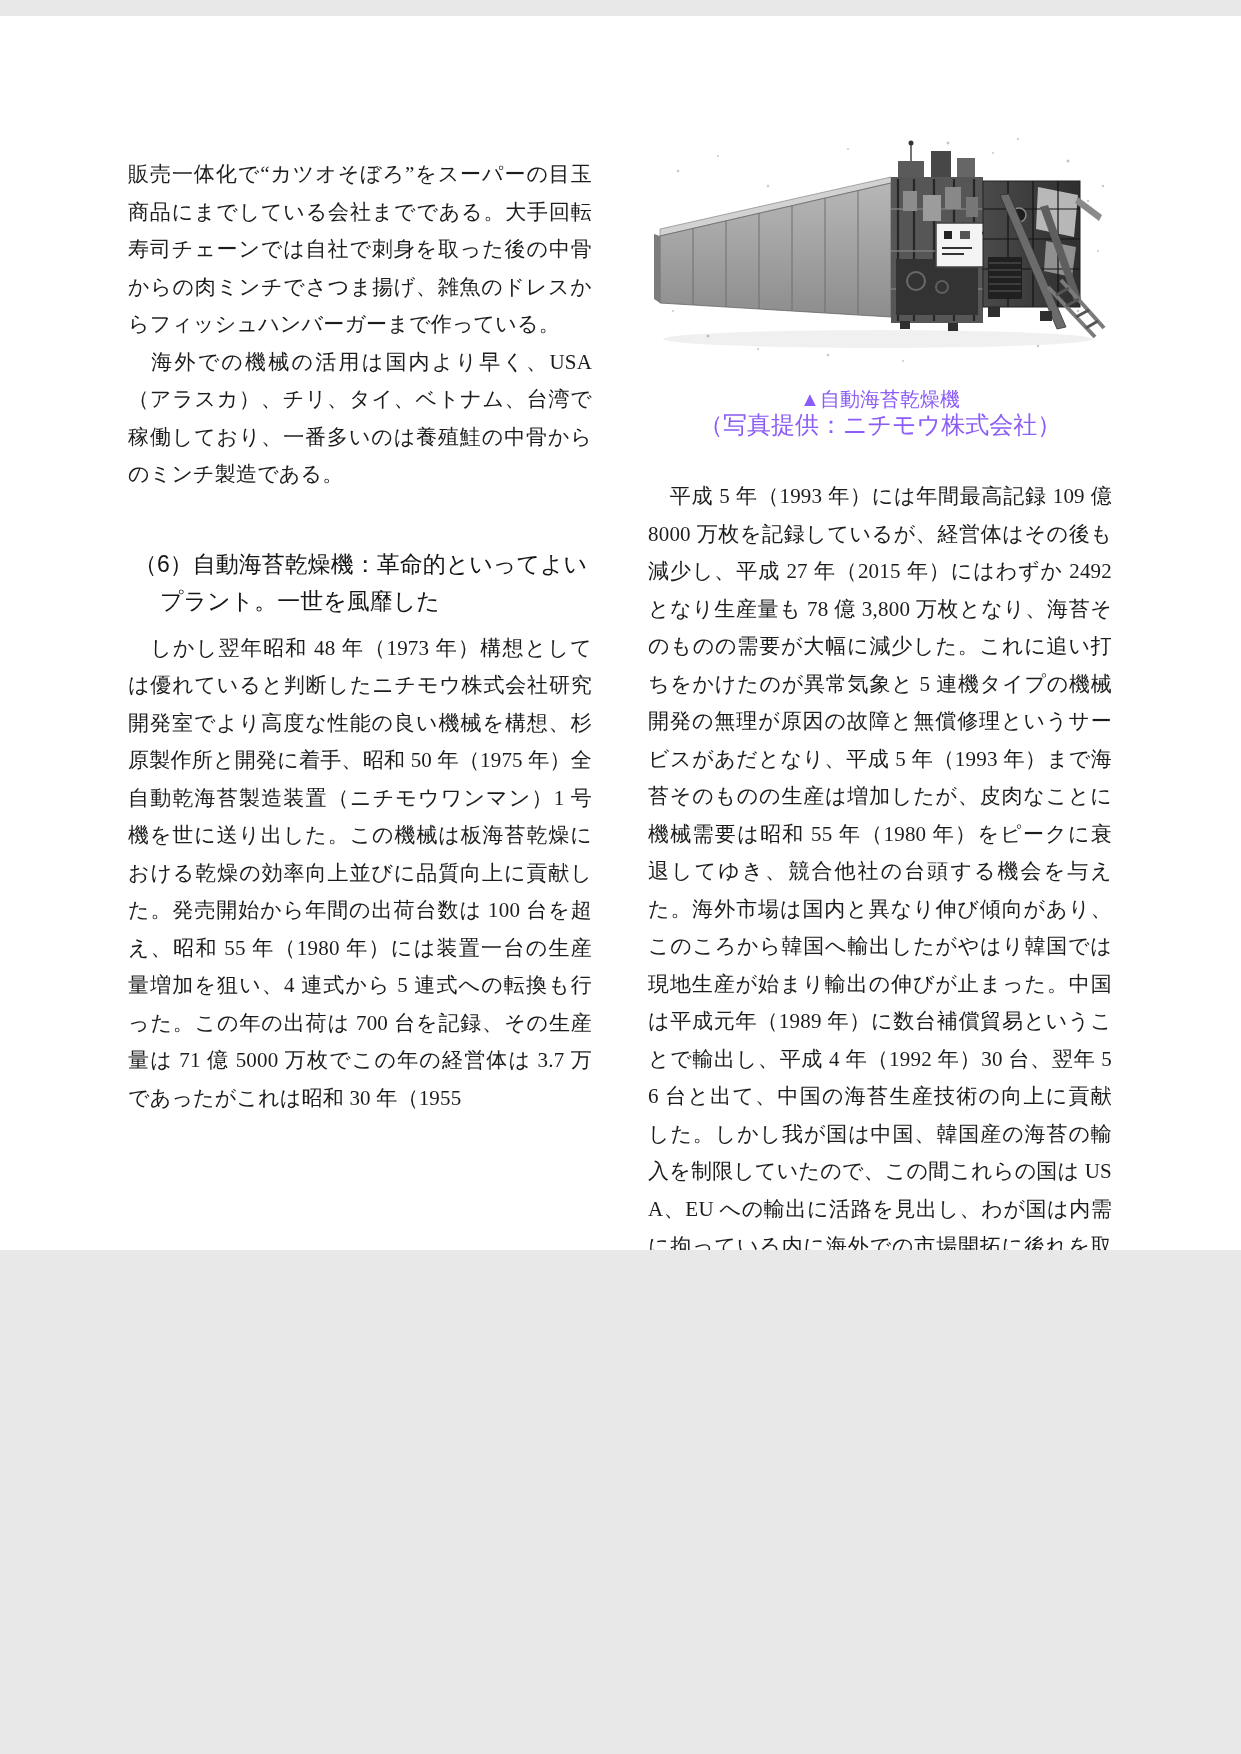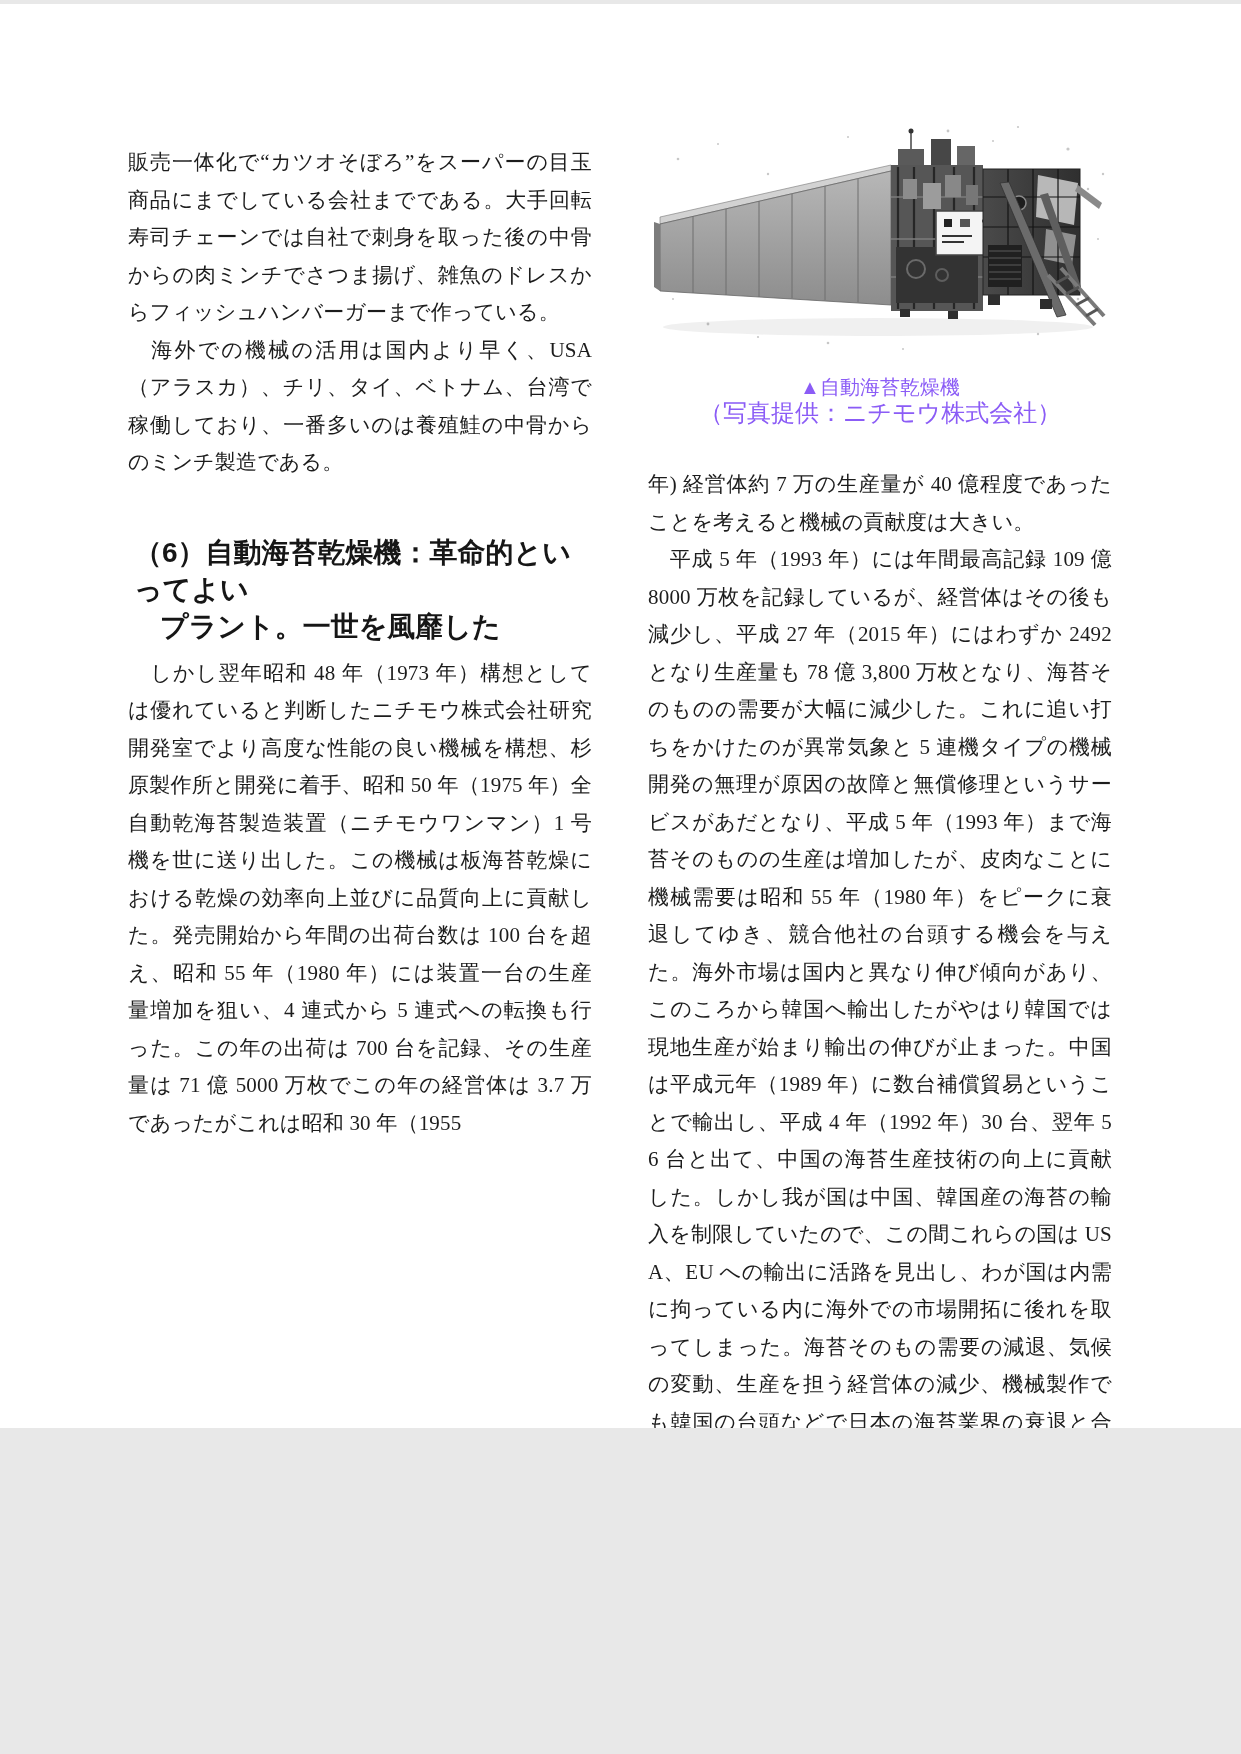--- a/index.html
+++ b/index.html
@@ -1,20 +1,20 @@
 <!DOCTYPE html>
 <html lang="ja"><head>
 <meta charset="utf-8">
 <style>
   html,body{margin:0;padding:0;background:#e8e8e8;}
   .page{
     position:relative;
-    width:1241px;height:1424px;
+    width:1241px;height:1234px;
     background:#ffffff;
-    margin:4px auto;
+    margin:16px auto;
     overflow:hidden;
     font-family:"Liberation Serif","DejaVu Serif",serif;
     color:#1c1c1c;
   }
   .content{
     position:absolute;
     left:128px;top:140px;
     width:984px;
     display:flex;
     gap:56px;
@@ -25,22 +25,22 @@
     font-size:21px;
     line-height:37.5px;
     text-align:justify;
     text-justify:inter-character;
     letter-spacing:0.2px;
     word-break:break-all;
   }
   h2.heading{
     margin:52px 0 10px 6px;
     font-family:"Liberation Sans","DejaVu Sans",sans-serif;
-    font-weight:bold;
-    font-size:28px;
+    font-weight:normal;
+    font-size:23px;
     line-height:37px;
     color:#161616;
   }
   h2.heading .h2line{display:block;}
   h2.heading .h2line.indent{padding-left:26px;}
   figure.photo-figure{
     margin:-25px 0 40px 0;
     padding:0;
     width:464px;
   }
@@ -214,21 +214,20 @@
           <rect x="300" y="192" width="10" height="8" fill="#2e2e2e"></rect>
           <rect x="340" y="176" width="12" height="10" fill="#2e2e2e"></rect>
           <rect x="392" y="180" width="12" height="10" fill="#2e2e2e"></rect>
         </svg>
         <figcaption>
           <div class="caption-title">▲自動海苔乾燥機</div>
           <div class="caption-credit">（写真提供：ニチモウ株式会社）</div>
         </figcaption>
       </figure>
 
-      <p class="body">年) 経営体約 7 万の生産量が 40 億程度であったことを考えると機械の貢献度は大きい。</p>
       <p class="body">　平成 5 年（1993 年）には年間最高記録 109 億 8000 万枚を記録しているが、経営体はその後も減少し、平成 27 年（2015 年）にはわずか 2492 となり生産量も 78 億 3,800 万枚となり、海苔そのものの需要が大幅に減少した。これに追い打ちをかけたのが異常気象と 5 連機タイプの機械開発の無理が原因の故障と無償修理というサービスがあだとなり、平成 5 年（1993 年）まで海苔そのものの生産は増加したが、皮肉なことに機械需要は昭和 55 年（1980 年）をピークに衰退してゆき、競合他社の台頭する機会を与えた。海外市場は国内と異なり伸び傾向があり、このころから韓国へ輸出したがやはり韓国では現地生産が始まり輸出の伸びが止まった。中国は平成元年（1989 年）に数台補償貿易ということで輸出し、平成 4 年（1992 年）30 台、翌年 56 台と出て、中国の海苔生産技術の向上に貢献した。しかし我が国は中国、韓国産の海苔の輸入を制限していたので、この間これらの国は USA、EU への輸出に活路を見出し、わが国は内需に拘っている内に海外での市場開拓に後れを取ってしまった。海苔そのもの需要の減退、気候の変動、生産を担う経営体の減少、機械製作でも韓国の台頭などで日本の海苔業界の衰退と合わせるかのように自動化機械の需要も減少した。</p>
       <p class="body">　しかし海苔の自動乾燥機出現は、ピークは一次的であったにしろ水産業界への貢献は目</p>
     </div>
 
   </div>
 
   <div class="footer-rule"></div>
 
   <div class="page-footer">
     <span class="page-number">32</span>

